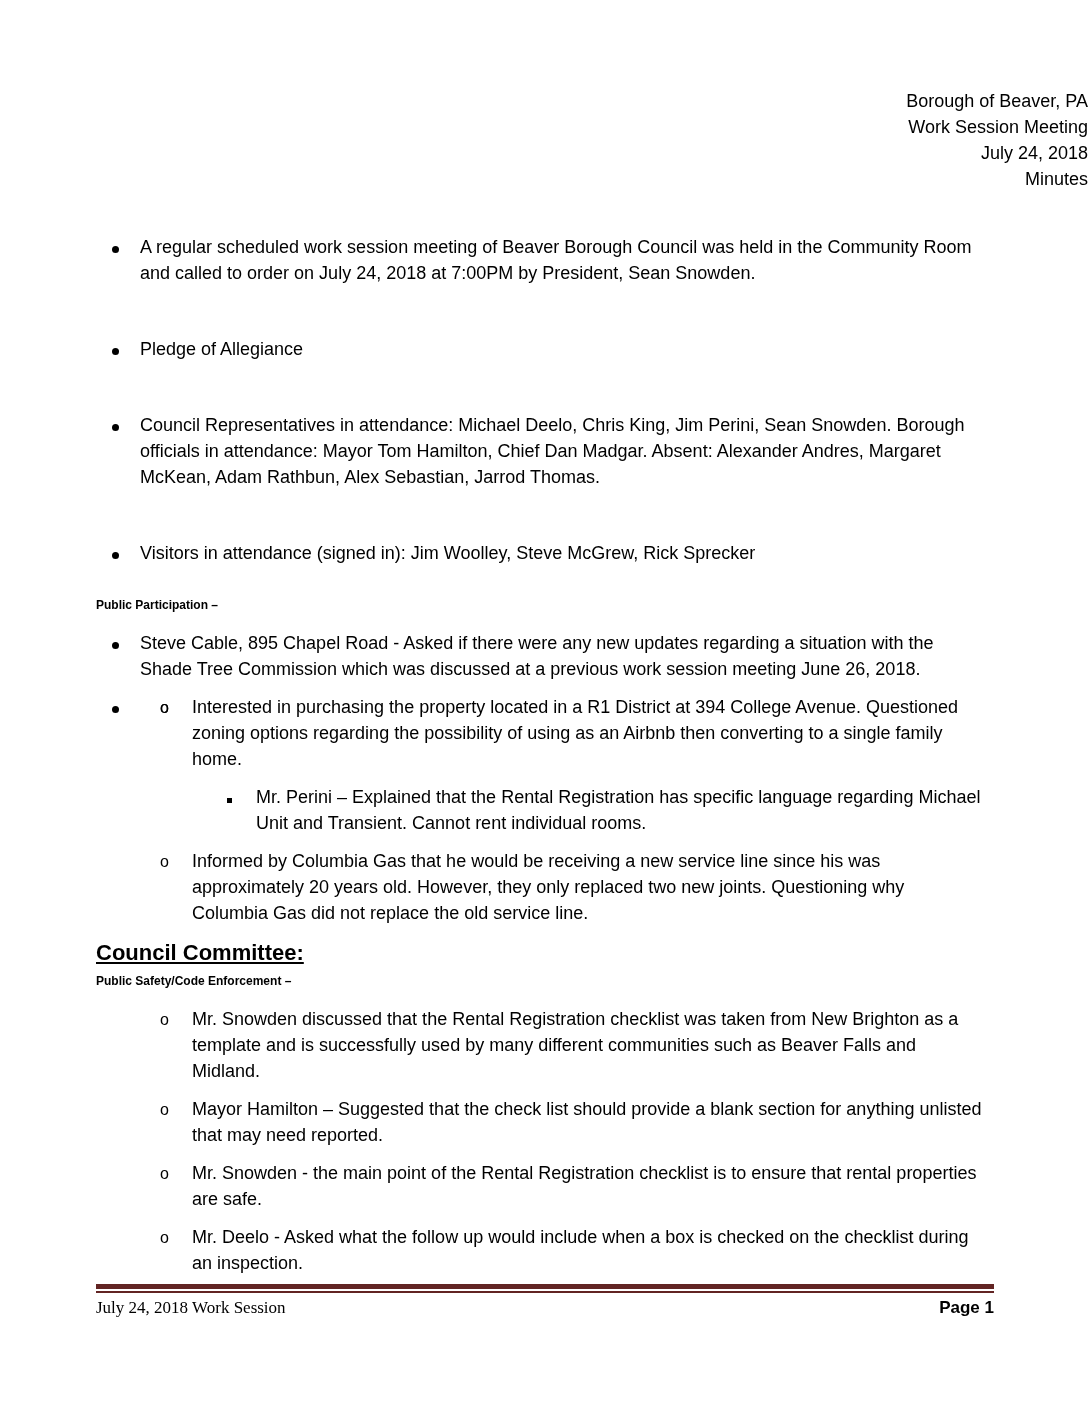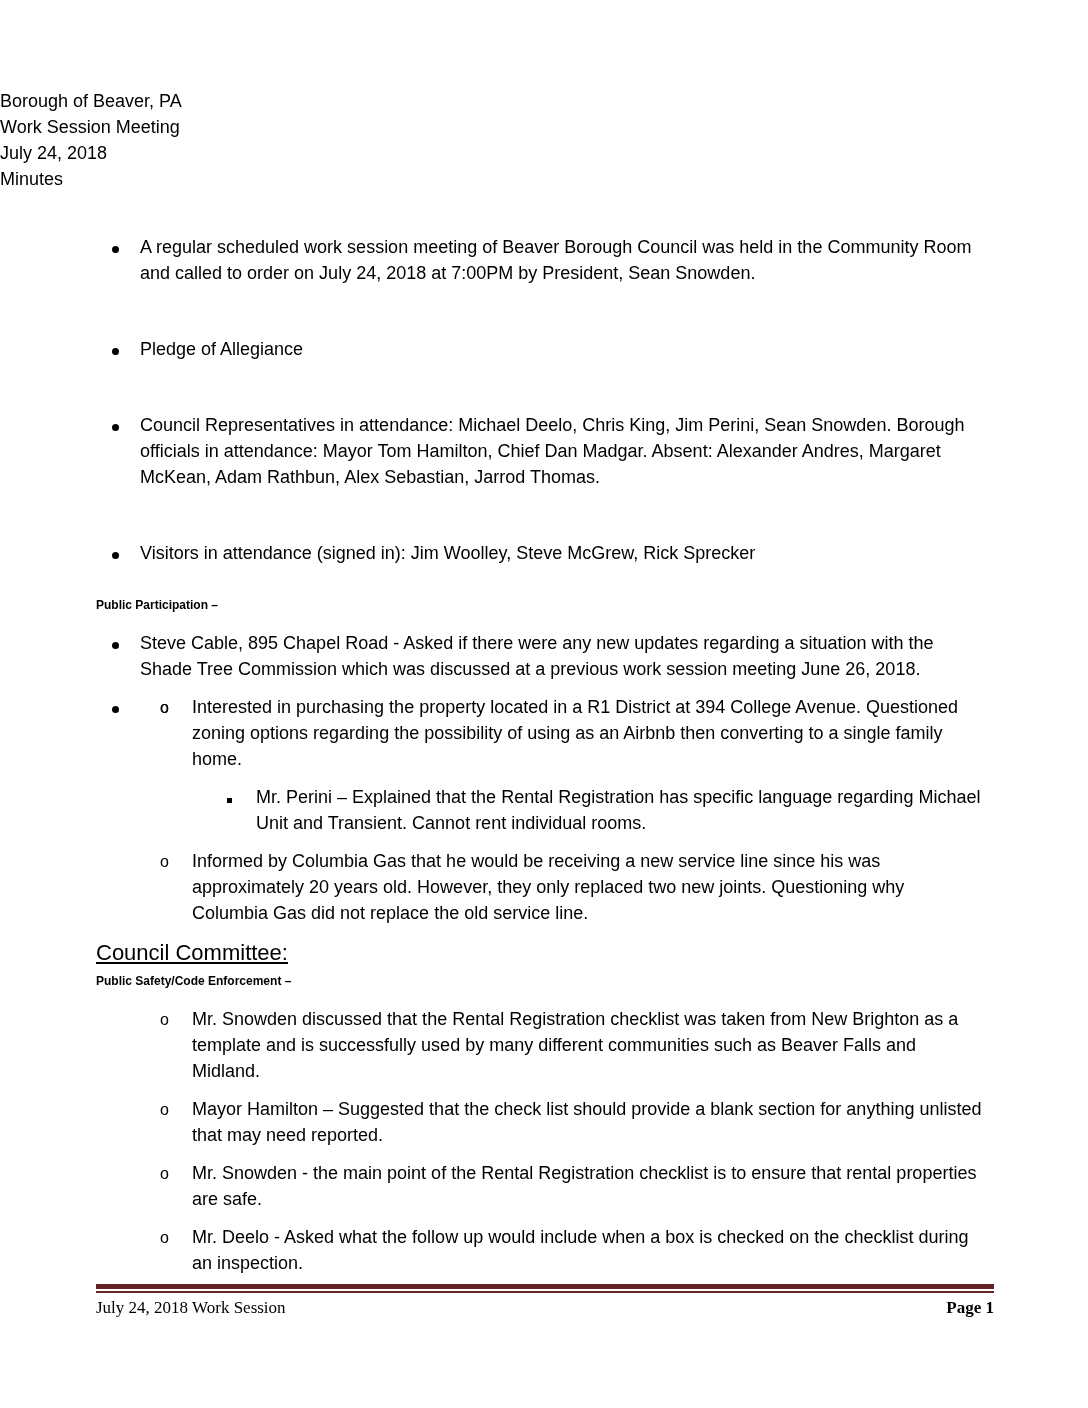--- a/index.html
+++ b/index.html
@@ -2,52 +2,52 @@
 <html><head>
 <meta charset="utf-8">
 <style>
   html, body { margin: 0; padding: 0; background: #ffffff; }
   body {
     width: 1088px; height: 1408px; position: relative; overflow: hidden;
     font-family: "Liberation Sans", sans-serif; color: #000;
   }
   .page { position: absolute; left: 0; top: 0; width: 1088px; height: 1408px; }
   .title-block {
-    position: absolute; top: 88px; left: 0; width: 1088px; text-align: left;
+    position: absolute; top: 88px; left: 0; width: 1088px; text-align: right;
     font-size: 18px; line-height: 26px; font-weight: normal;
   }
   .content {
     position: absolute; left: 96px; top: 222px; width: 900px;
     font-size: 18px; line-height: 26px;
   }
   .bl {
     position: relative; padding-left: 32px; margin: 12px;
   }
   .bl .glyph { position: absolute; left: 0; top: 0; width: 32px; }
   .dot-bullet { display: inline-block; width: 7px; height: 7px; background: #000; border-radius: 50%; margin-top: 10px; margin-left: 4px; }
   .circ-bullet { display: inline-block; font-size: 16px; }
   .sq-bullet { display: inline-block; width: 5px; height: 5px; background: #000; margin-top: 10px; margin-left: 3px; }
   .lvl2 { margin-left: 64px; }
   .lvl3 { margin-left: 128px; }
   .gap { height: 26px; }
   .heading-bold { font-weight: bold; font-size: 12px; }
-  .heading-big { font-weight: normal; font-size: 22px; text-decoration: underline; line-height: 30px; margin-top: 6px; }
+  .heading-big { font-weight: bold; font-size: 22px; text-decoration: underline; line-height: 30px; margin-top: 6px; }
   .footer-rule-thick {
     position: absolute; left: 96px; top: 1284px; width: 898px; height: 5px; background: #622423;
   }
   .footer-rule-thin {
     position: absolute; left: 96px; top: 1291px; width: 898px; height: 2px; background: #622423;
   }
   .footer-left {
     position: absolute; left: 96px; top: 1298px;
     font-family: "Liberation Serif", serif; font-weight: normal; font-size: 17px;
   }
   .footer-right {
     position: absolute; right: 94px; top: 1298px;
-    font-family: Liberation Serif, serif; font-weight: bold; font-size: 17px;
+    font-family: Liberation Sans, sans-serif; font-weight: bold; font-size: 17px;
   }
 </style>
 </head>
 <body>
 
 <div class="page">
 
   <div class="title-block">
     <div>Borough of Beaver, PA</div>
     <div>Work Session Meeting</div>

